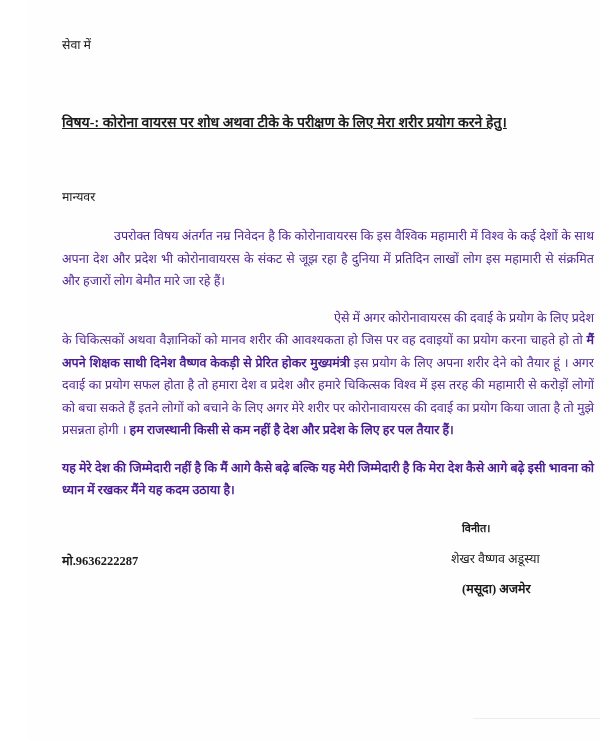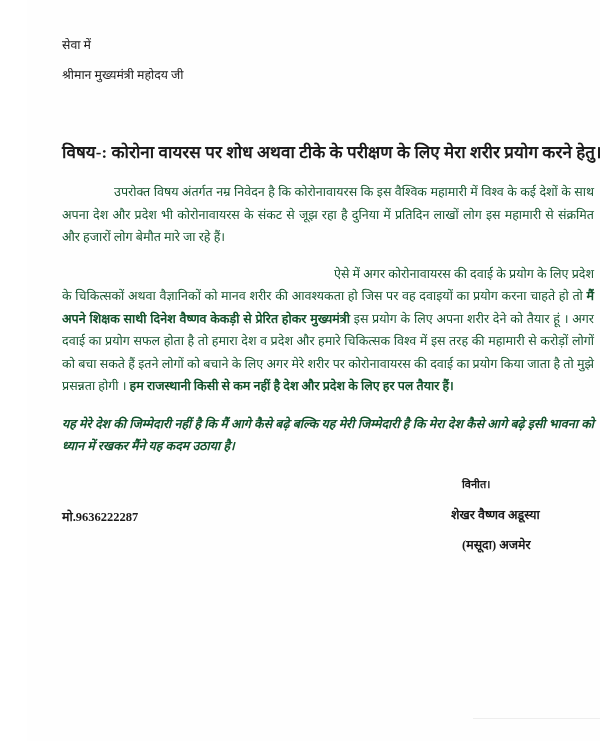--- a/index.html
+++ b/index.html
@@ -35,49 +35,49 @@
     line-height: 30px;
     color: #1d1d1d;
     white-space: nowrap;
   }
   .addr-line {
     font-size: 12.4px;
     line-height: 30px;
   }
   .subject {
     font-weight: bold;
-    font-size: 17px;
+    font-size: 14px;
     margin-top: 48px;
     letter-spacing: 0.05px;
+    text-decoration: underline;
   }
   .salutation {
     font-size: 12.3px;
     margin-top: 44px;
   }
   .para {
     font-size: 12.55px;
     line-height: 22.5px;
     text-align: justify;
     text-justify: inter-word;
     margin: 0;
-    color: #14532d;
+    color: #4c1d95;
   }
   .para b { font-weight: bold; }
   .p1 { margin-top: 13px; }
   .p1 .lead { display: inline-block; width: 52px; }
   .p2 { margin-top: 14px; font-family: Liberation Serif, serif; }
   .p2 .lead { display: inline-block; width: 272px; }
   .p3 { margin-top: 16px; }
   .p3 .lead { display: inline-block; width: 48px; }
   .p4 {
     margin-top: 15px;
     font-weight: bold;
     font-size: 12.5px;
     line-height: 22.5px;
-    font-style: italic;
   }
   .sig-block { margin-top: 18px; }
   .sig-row {
     position: relative;
     height: 30px;
   }
   .vineet {
     font-weight: bold;
     font-size: 11px;
     position: absolute;
@@ -85,21 +85,21 @@
     top: 0;
   }
   .phone {
     font-weight: bold;
     font-size: 12.5px;
     position: absolute;
     left: 0;
     top: 2px;
   }
   .signer {
-    font-weight: bold;
+    font-weight: normal;
     font-size: 12.5px;
     position: absolute;
     left: 389px;
     top: 0;
   }
   .school {
     font-weight: bold;
     font-size: 12.5px;
     position: absolute;
     left: 321px;
@@ -121,24 +121,24 @@
     background: #eeeeee;
   }
 </style>
 </head>
 <body>
 
 <div id="page">
   <div class="doc">
 
     <div class="line addr-line">सेवा में</div>
-    <div class="line addr-line">श्रीमान मुख्यमंत्री महोदय जी</div>
 
     <div class="line subject">विषय-: कोरोना वायरस पर शोध अथवा टीके के परीक्षण के लिए मेरा शरीर प्रयोग करने हेतु।</div>
 
+    <div class="line salutation">मान्यवर</div>
 
     <p class="para p1"><span class="lead"></span><span>उपरोक्त विषय अंतर्गत नम्र निवेदन है कि कोरोनावायरस कि इस वैश्विक महामारी में विश्व के कई देशों के साथ अपना देश और प्रदेश भी कोरोनावायरस के संकट से जूझ रहा है दुनिया में प्रतिदिन लाखों लोग इस महामारी से संक्रमित और हजारों लोग बेमौत मारे जा रहे हैं।</span></p>
 
     <p class="para p2"><span class="lead"></span><span>ऐसे में अगर कोरोनावायरस की दवाई के प्रयोग के लिए प्रदेश के चिकित्सकों अथवा वैज्ञानिकों को मानव शरीर की आवश्यकता हो जिस पर वह दवाइयों का प्रयोग करना चाहते हो तो </span><b>मैं अपने शिक्षक साथी दिनेश वैष्णव केकड़ी से प्रेरित होकर मुख्यमंत्री</b><span> इस प्रयोग के लिए अपना शरीर देने को तैयार हूं । अगर दवाई का प्रयोग सफल होता है तो हमारा देश व प्रदेश और हमारे चिकित्सक विश्व में इस तरह की महामारी से करोड़ों लोगों को बचा सकते हैं इतने लोगों को बचाने के लिए अगर मेरे शरीर पर कोरोनावायरस की दवाई का प्रयोग किया जाता है तो मुझे प्रसन्नता होगी । </span><b>हम राजस्थानी किसी से कम नहीं है देश और प्रदेश के लिए हर पल तैयार हैं।</b></p>
 
 
     <p class="para p4">यह मेरे देश की जिम्मेदारी नहीं है कि मैं आगे कैसे बढ़े बल्कि यह मेरी जिम्मेदारी है कि मेरा देश कैसे आगे बढ़े इसी भावना को ध्यान में रखकर मैंने यह कदम उठाया है।</p>
 
     <div class="sig-block">
       <div class="sig-row">

